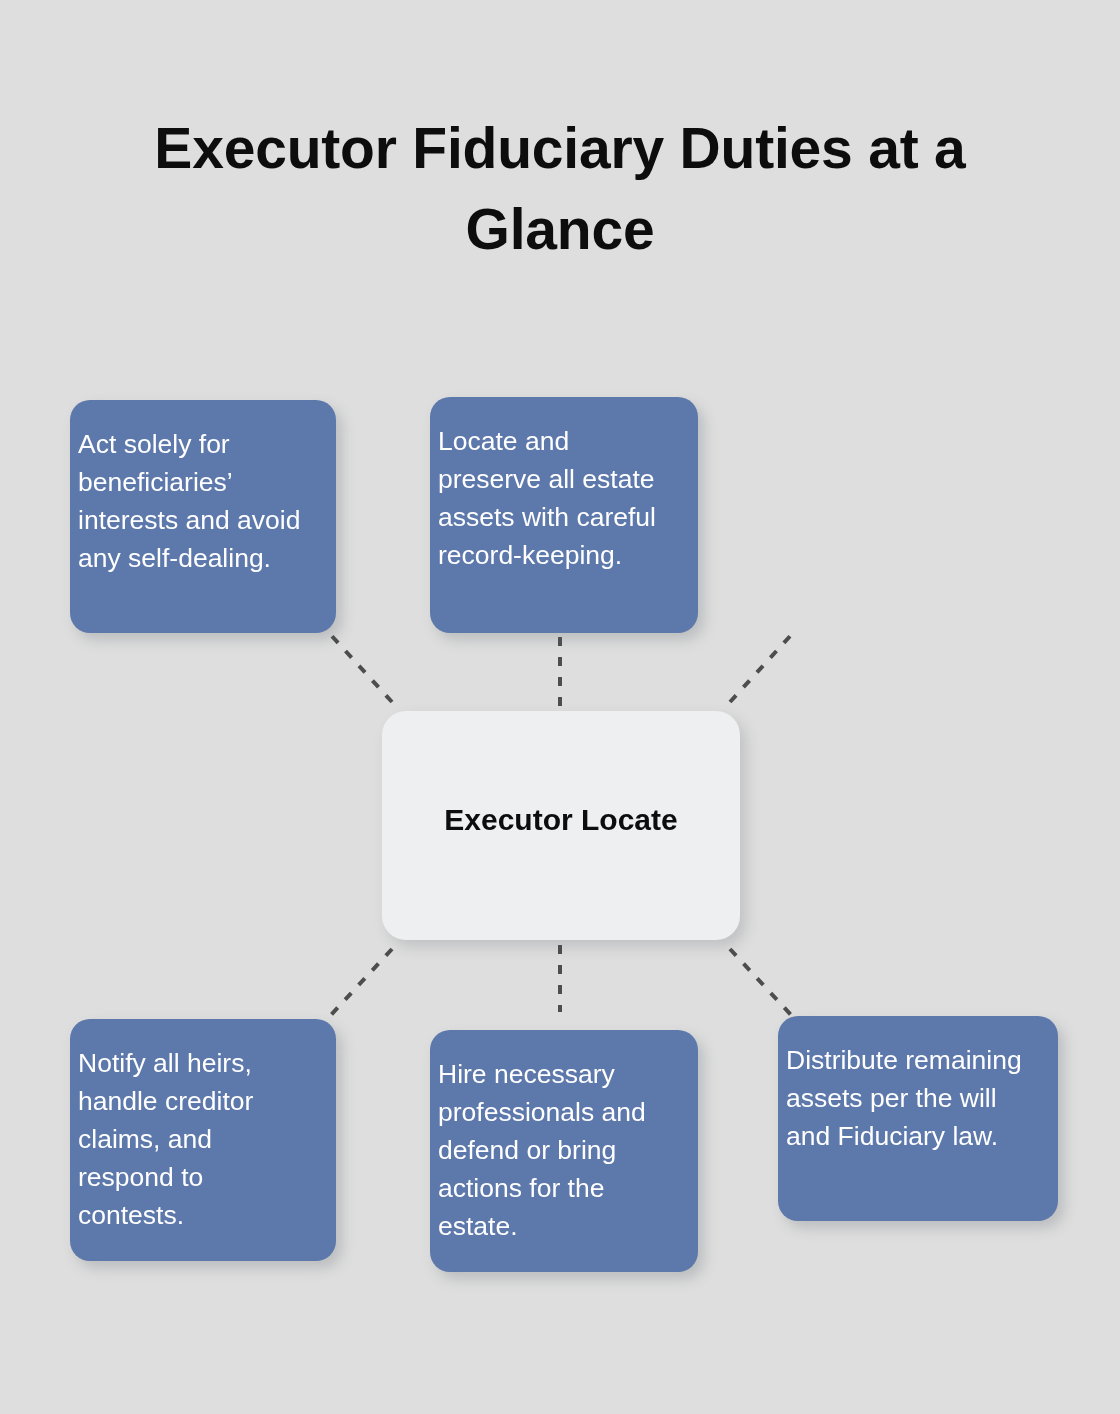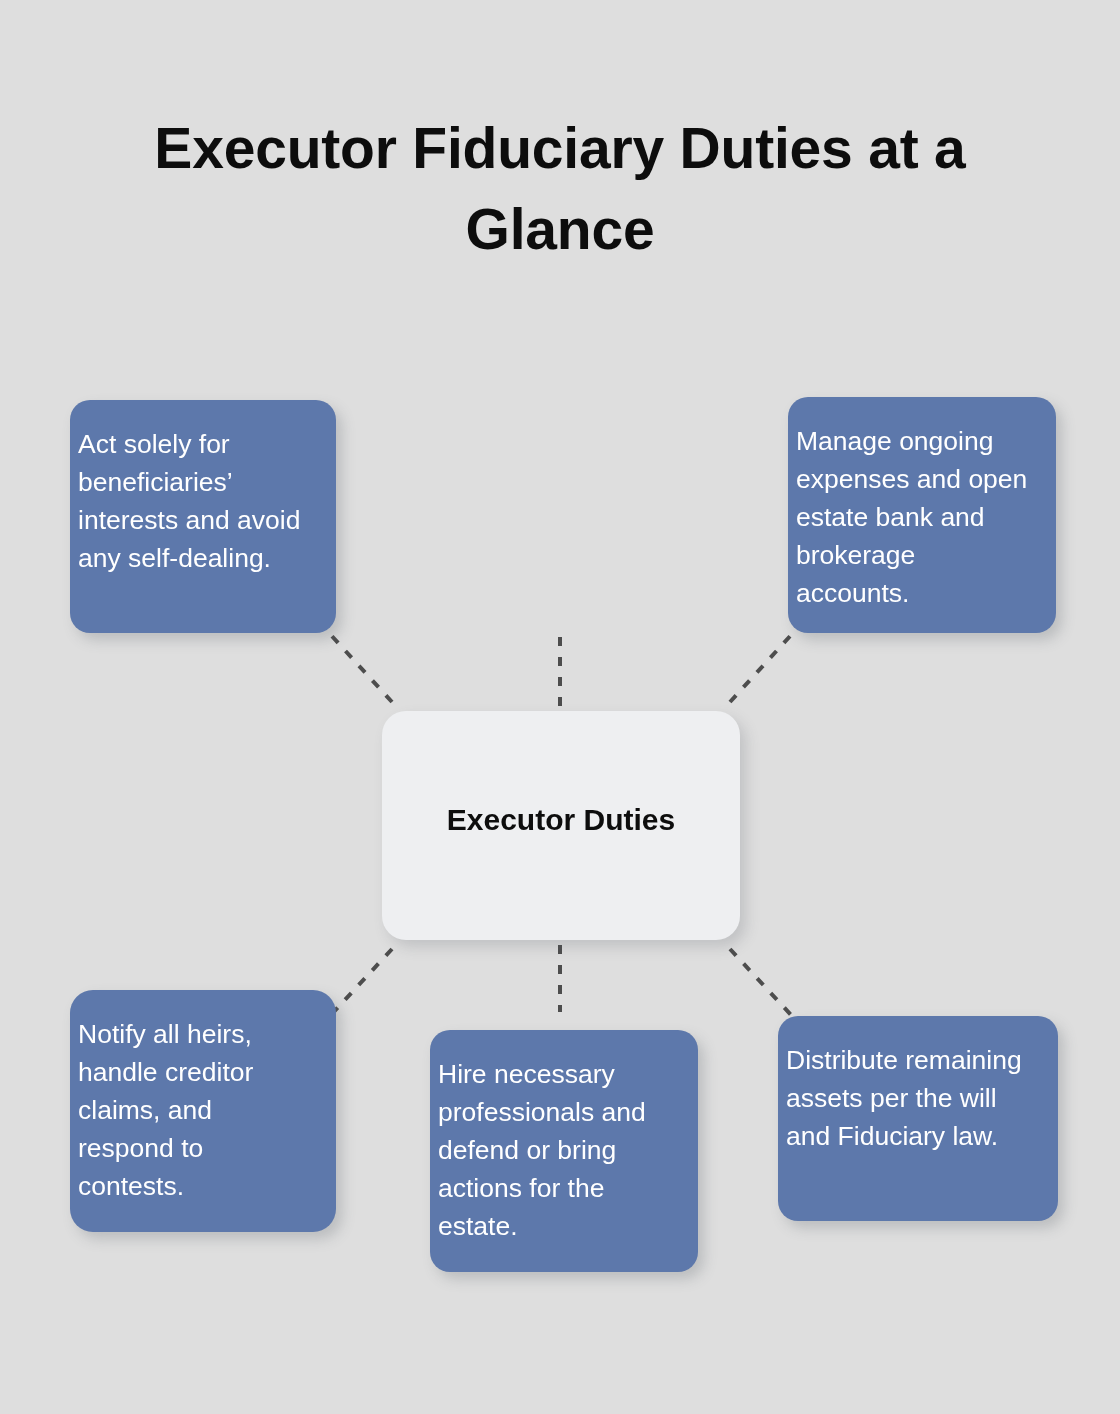--- a/index.html
+++ b/index.html
@@ -80,21 +80,21 @@
     text-align: center;
     position: relative;
     top: -6px;
   }
 
   
   #node-0 { left: 70px;  top: 400px;  width: 266px; height: 233px; }
   #node-1 { left: 430px; top: 397px;  width: 268px; height: 236px; }
   #node-2 { left: 788px; top: 397px;  width: 268px; height: 236px; }
   
-  #node-3 { left: 70px;  top: 990px; width: 266px; height: 242px; border-radius: 23px; }
+  #node-3 { left: 70px;  top: 1019px; width: 266px; height: 242px; }
   #node-4 { left: 430px; top: 1016px; width: 268px; height: 242px; margin-top: 14px; }
   #node-5 { left: 778px; top: 1016px; width: 280px; height: 205px; }
 
   #center { left: 382px; top: 711px; width: 358px; height: 229px; }
 </style>
 </head>
 <body>
 
 <div id="stage">
 
@@ -109,27 +109,27 @@
       <line x1="392" y1="949" x2="330" y2="1016"></line>
       <line x1="560" y1="945" x2="560" y2="1012"></line>
       <line x1="730" y1="949" x2="792" y2="1016"></line>
     </g>
   </svg>
 
   <div class="node leaf" id="node-0">
     <span class="leaf-text">Act solely for beneficiaries’ interests and avoid any self-dealing.</span>
   </div>
 
-
-  <div class="node leaf" id="node-2">
-    <span class="leaf-text">Manage ongoing expenses and open estate bank and brokerage accounts.</span>
+  <div class="node leaf" id="node-1">
+    <span class="leaf-text">Locate and preserve all estate assets with careful record-keeping.</span>
   </div>
 
+
   <div class="node center-node" id="center">
-    <span class="center-label">Executor Duties</span>
+    <span class="center-label">Executor Locate</span>
   </div>
 
   <div class="node leaf" id="node-3">
     <span class="leaf-text">Notify all heirs, handle creditor claims, and respond to contests.</span>
   </div>
 
   <div class="node leaf" id="node-4">
     <span class="leaf-text">Hire necessary professionals and defend or bring actions for the estate.</span>
   </div>
 

